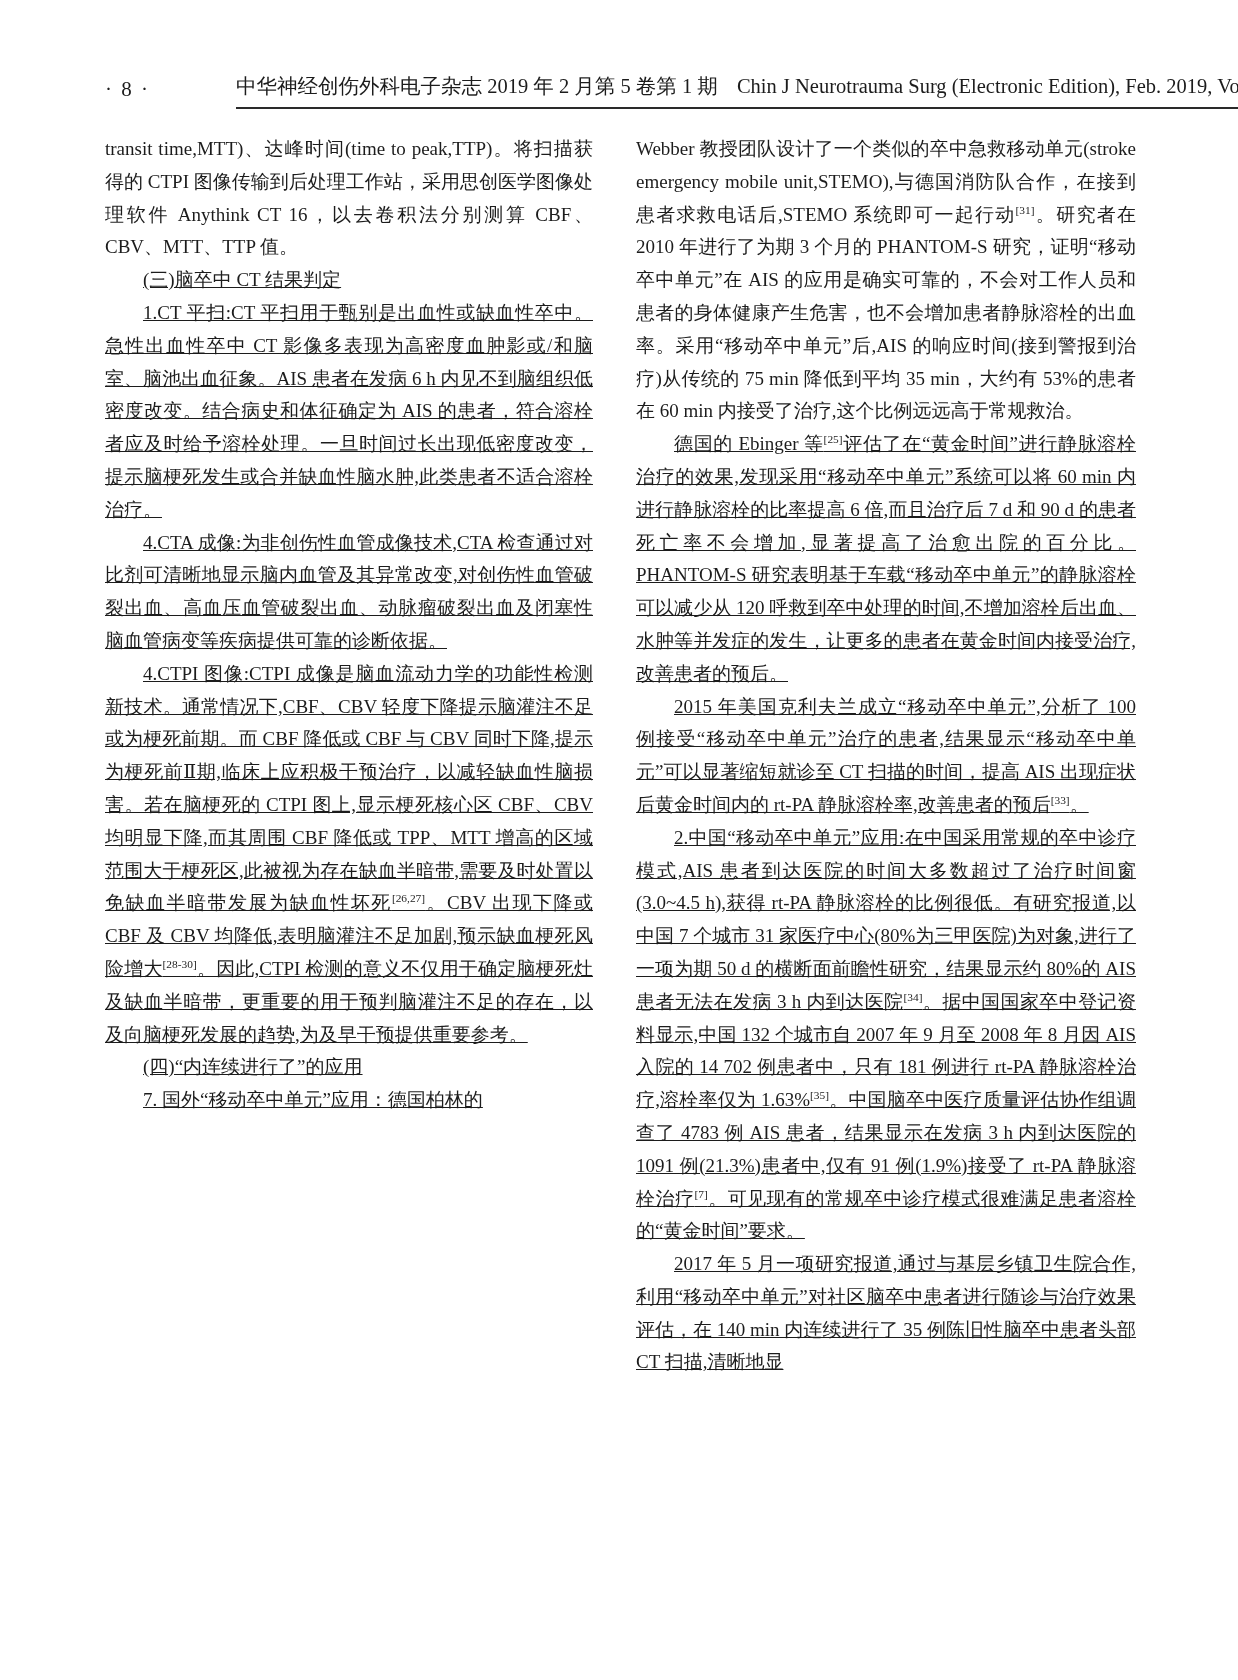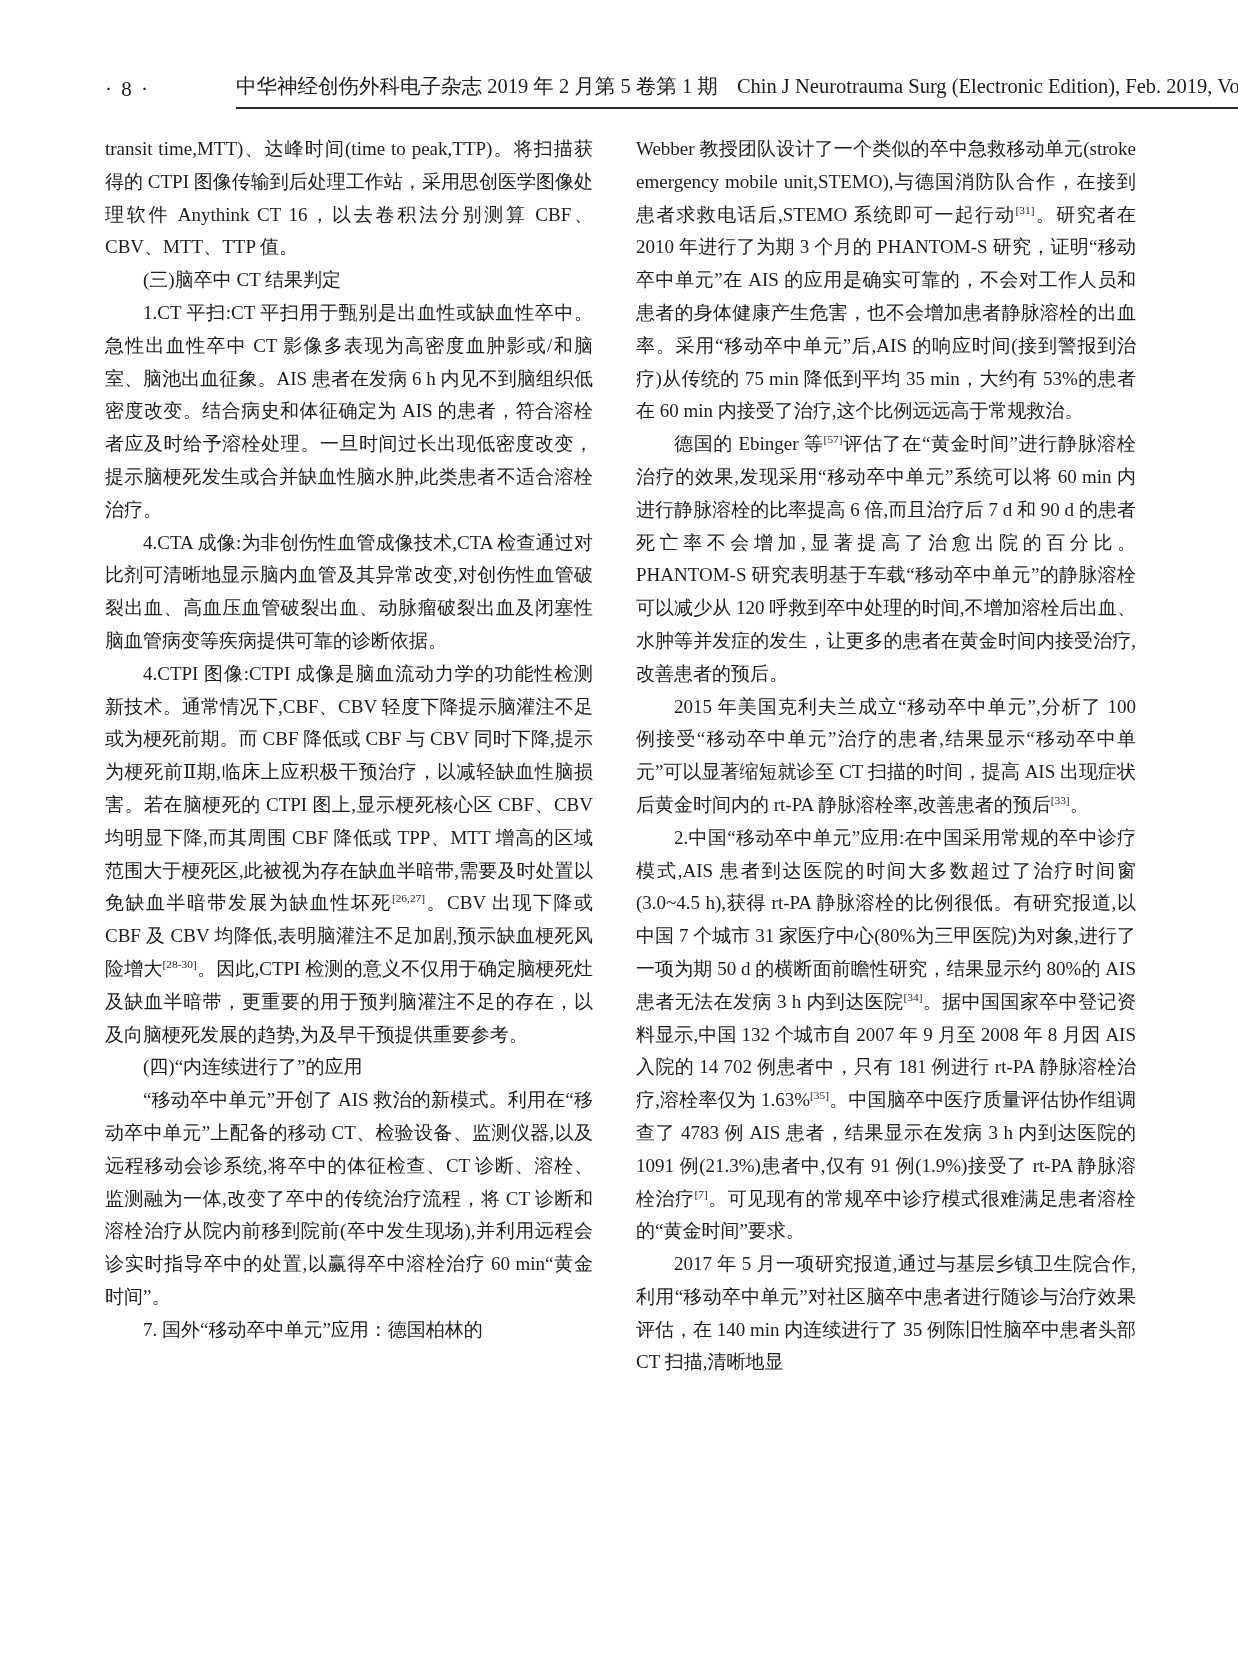--- a/index.html
+++ b/index.html
@@ -51,20 +51,21 @@
     text-justify: inter-ideograph;
   }
   #col-left  { left: 105px; width: 488px; }
   #col-right { left: 636px; width: 500px; }
   .column p {
     margin: 0;
     padding: 0;
   }
   .column p.indent {
     text-indent: 2em;
+    text-decoration: underline;
   }
   sup {
     font-size: 0.60em;
     line-height: 0;
     vertical-align: super;
   }
 </style>
 </head>
 <body>
 
@@ -76,22 +77,21 @@
   </div>
 </div>
 
 <div class="column" id="col-left">
     <p><span>transit time,MTT)、达峰时间(time to peak,TTP)。将扫描获得的 CTPI 图像传输到后处理工作站，采用思创医学图像处理软件 Anythink CT 16，以去卷积法分别测算 CBF、CBV、MTT、TTP 值。</span></p>
     <p class="indent"><span>(三)脑卒中 CT 结果判定</span></p>
     <p class="indent"><span>1.CT 平扫:CT 平扫用于甄别是出血性或缺血性卒中。急性出血性卒中 CT 影像多表现为高密度血肿影或/和脑室、脑池出血征象。AIS 患者在发病 6 h 内见不到脑组织低密度改变。结合病史和体征确定为 AIS 的患者，符合溶栓者应及时给予溶栓处理。一旦时间过长出现低密度改变，提示脑梗死发生或合并缺血性脑水肿,此类患者不适合溶栓治疗。</span></p>
     <p class="indent"><span>4.CTA 成像:为非创伤性血管成像技术,CTA 检查通过对比剂可清晰地显示脑内血管及其异常改变,对创伤性血管破裂出血、高血压血管破裂出血、动脉瘤破裂出血及闭塞性脑血管病变等疾病提供可靠的诊断依据。</span></p>
     <p class="indent"><span>4.CTPI 图像:CTPI 成像是脑血流动力学的功能性检测新技术。通常情况下,CBF、CBV 轻度下降提示脑灌注不足或为梗死前期。而 CBF 降低或 CBF 与 CBV 同时下降,提示为梗死前Ⅱ期,临床上应积极干预治疗，以减轻缺血性脑损害。若在脑梗死的 CTPI 图上,显示梗死核心区 CBF、CBV 均明显下降,而其周围 CBF 降低或 TPP、MTT 增高的区域范围大于梗死区,此被视为存在缺血半暗带,需要及时处置以免缺血半暗带发展为缺血性坏死</span><sup>[26,27]</sup><span>。CBV 出现下降或 CBF 及 CBV 均降低,表明脑灌注不足加剧,预示缺血梗死风险增大</span><sup>[28-30]</sup><span>。因此,CTPI 检测的意义不仅用于确定脑梗死灶及缺血半暗带，更重要的用于预判脑灌注不足的存在，以及向脑梗死发展的趋势,为及早干预提供重要参考。</span></p>
     <p class="indent"><span>(四)“内连续进行了”的应用</span></p>
-    <p class="indent"><span>“移动卒中单元”开创了 AIS 救治的新模式。利用在“移动卒中单元”上配备的移动 CT、检验设备、监测仪器,以及远程移动会诊系统,将卒中的体征检查、CT 诊断、溶栓、监测融为一体,改变了卒中的传统治疗流程，将 CT 诊断和溶栓治疗从院内前移到院前(卒中发生现场),并利用远程会诊实时指导卒中的处置,以赢得卒中溶栓治疗 60 min“黄金时间”。</span></p>
     <p class="indent"><span>7. 国外“移动卒中单元”应用：德国柏林的</span></p>
   </div>
 <div class="column" id="col-right">
     <p><span>Webber 教授团队设计了一个类似的卒中急救移动单元(stroke emergency mobile unit,STEMO),与德国消防队合作，在接到患者求救电话后,STEMO 系统即可一起行动</span><sup>[31]</sup><span>。研究者在 2010 年进行了为期 3 个月的 PHANTOM-S 研究，证明“移动卒中单元”在 AIS 的应用是确实可靠的，不会对工作人员和患者的身体健康产生危害，也不会增加患者静脉溶栓的出血率。采用“移动卒中单元”后,AIS 的响应时间(接到警报到治疗)从传统的 75 min 降低到平均 35 min，大约有 53%的患者在 60 min 内接受了治疗,这个比例远远高于常规救治。</span></p>
-    <p class="indent"><span>德国的 Ebinger 等</span><sup>[57]</sup><span>评估了在“黄金时间”进行静脉溶栓治疗的效果,发现采用“移动卒中单元”系统可以将 60 min 内进行静脉溶栓的比率提高 6 倍,而且治疗后 7 d 和 90 d 的患者死亡率不会增加,显著提高了治愈出院的百分比。PHANTOM-S 研究表明基于车载“移动卒中单元”的静脉溶栓可以减少从 120 呼救到卒中处理的时间,不增加溶栓后出血、水肿等并发症的发生，让更多的患者在黄金时间内接受治疗,改善患者的预后。</span></p>
+    <p class="indent"><span>德国的 Ebinger 等</span><sup>[25]</sup><span>评估了在“黄金时间”进行静脉溶栓治疗的效果,发现采用“移动卒中单元”系统可以将 60 min 内进行静脉溶栓的比率提高 6 倍,而且治疗后 7 d 和 90 d 的患者死亡率不会增加,显著提高了治愈出院的百分比。PHANTOM-S 研究表明基于车载“移动卒中单元”的静脉溶栓可以减少从 120 呼救到卒中处理的时间,不增加溶栓后出血、水肿等并发症的发生，让更多的患者在黄金时间内接受治疗,改善患者的预后。</span></p>
     <p class="indent"><span>2015 年美国克利夫兰成立“移动卒中单元”,分析了 100 例接受“移动卒中单元”治疗的患者,结果显示“移动卒中单元”可以显著缩短就诊至 CT 扫描的时间，提高 AIS 出现症状后黄金时间内的 rt-PA 静脉溶栓率,改善患者的预后</span><sup>[33]</sup><span>。</span></p>
     <p class="indent"><span>2.中国“移动卒中单元”应用:在中国采用常规的卒中诊疗模式,AIS 患者到达医院的时间大多数超过了治疗时间窗(3.0~4.5 h),获得 rt-PA 静脉溶栓的比例很低。有研究报道,以中国 7 个城市 31 家医疗中心(80%为三甲医院)为对象,进行了一项为期 50 d 的横断面前瞻性研究，结果显示约 80%的 AIS 患者无法在发病 3 h 内到达医院</span><sup>[34]</sup><span>。据中国国家卒中登记资料显示,中国 132 个城市自 2007 年 9 月至 2008 年 8 月因 AIS 入院的 14 702 例患者中，只有 181 例进行 rt-PA 静脉溶栓治疗,溶栓率仅为 1.63%</span><sup>[35]</sup><span>。中国脑卒中医疗质量评估协作组调查了 4783 例 AIS 患者，结果显示在发病 3 h 内到达医院的 1091 例(21.3%)患者中,仅有 91 例(1.9%)接受了 rt-PA 静脉溶栓治疗</span><sup>[7]</sup><span>。可见现有的常规卒中诊疗模式很难满足患者溶栓的“黄金时间”要求。</span></p>
     <p class="indent"><span>2017 年 5 月一项研究报道,通过与基层乡镇卫生院合作,利用“移动卒中单元”对社区脑卒中患者进行随诊与治疗效果评估，在 140 min 内连续进行了 35 例陈旧性脑卒中患者头部 CT 扫描,清晰地显</span></p>
   </div>
 
 </body></html>

